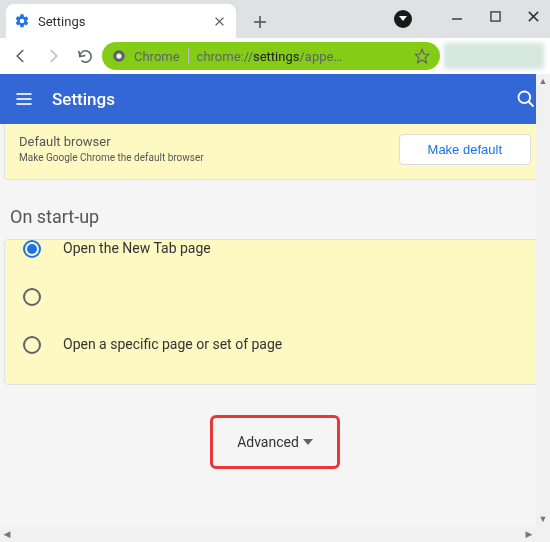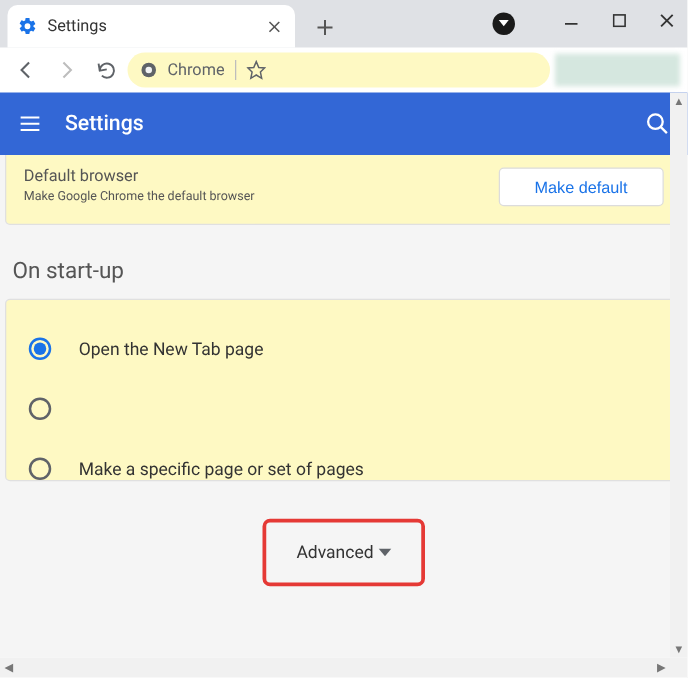--- a/index.html
+++ b/index.html
@@ -10,21 +10,21 @@
 .tab-close { width: 18px; height: 18px; display: flex; align-items: center; justify-content: center; color: #555; }
 .newtab { width: 28px; height: 28px; margin-top: 8px; margin-left: 10px; display: flex; align-items: center; justify-content: center; color: #555; }
 .win-controls { position: absolute; right: 2px; top: 4px; display: flex; gap: 8px; }
 .win-btn { width: 30px; height: 24px; display: flex; align-items: center; justify-content: center; color: #333; }
 .iconbtn-circle { width: 18px; height: 18px; border-radius: 50%; background: #1a1a1a; display: inline-block; position: relative; }
 .iconbtn-circle::after { content:""; position:absolute; left:5px; top:6px; border-left:4px solid transparent; border-right:4px solid transparent; border-top:5px solid #fff; }
 
 .addrbar { height: 36px; background: #fff; display: flex; align-items: center; padding: 0 6px; gap: 2px; border-bottom: 0px solid #eee; }
 .nav-icon { width: 30px; height: 30px; display: flex; align-items: center; justify-content: center; color: #5f6368; }
 .nav-icon.disabled { color: #bdbdbd; }
-.omnibox { flex: 1; height: 28px; background: #fef9c3; border-radius: 14px; display: flex; align-items: center; padding: 0 10px; gap: 8px; color: #5f6368; font-size: 13px; overflow: hidden; }
+.omnibox { flex: 1; height: 28px; background: #84cc16; border-radius: 14px; display: flex; align-items: center; padding: 0 10px; gap: 8px; color: #5f6368; font-size: 13px; overflow: hidden; }
 .chrome-label { color: #5f6368; }
 .divider { width: 1px; height: 16px; background: #bdbdbd; }
 .url-text { color: #5f6368; white-space: nowrap; overflow: hidden; text-overflow: ellipsis; flex: 1; }
 .url-strong { color: #202124; }
 .star { color: #5f6368; }
 .blur { width: 100px; height: 26px; background: #d5e7df; filter: blur(2px); margin-left: 2px; }
 
 .bluebar { height: 50px; background: #3367d6; color: #fff; display: flex; align-items: center; padding: 0 14px; }
 .menu-icon { width: 20px; margin-right: 18px; }
 .bluebar-title { font-size: 17px; font-weight: 500; flex: 1; }
@@ -34,21 +34,21 @@
 
 .card { background: #fef9c3; border: 1px solid #e0e0e0; border-radius: 4px; }
 .default-card { margin: 0 4px 0 4px; border-top: none; border-radius: 0 0 4px 4px; display: flex; align-items: flex-start; padding: 10px 14px 14px 14px; gap: 10px; }
 .default-text { flex: 1; }
 .default-title { color: #555; font-size: 13px; margin-bottom: 3px; }
 .default-sub { color: #555; font-size: 10px; }
 .make-default { border: 1px solid #dcdcdc; background: #fff; color: #1a73e8; font-weight: 500; font-size: 13px; padding: 7px 28px; border-radius: 4px; }
 
 .section-label { font-size: 18px; color: #555; padding: 26px 10px 12px 10px; }
 .startup-card { margin: 0 4px; }
-.radio-row { display: flex; align-items: flex-end; height: 48px; padding: 0 18px; gap: 22px; }
+.radio-row { display: flex; align-items: flex-start; height: 48px; padding: 0 18px; gap: 22px; }
 .radio { width: 18px; height: 18px; border-radius: 50%; border: 2px solid #5f6368; position: relative; flex-shrink: 0; }
 .radio.selected { border-color: #1a73e8; }
 .radio.selected::after { content:""; position:absolute; width:10px; height:10px; background:#1a73e8; border-radius:50%; top:2px; left:2px; }
 .radio-label { font-size: 14px; color: #333; }
 
 .advanced-wrap { display: flex; justify-content: center; margin-top: 30px; }
 .advanced { border: 3px solid #e53935; border-radius: 6px; padding: 16px 24px; display: flex; align-items: center; gap: 4px; color: #333; font-size: 14px; }
 .caret-down { width:0; height:0; border-left:5px solid transparent; border-right:5px solid transparent; border-top:6px solid #5f6368; }
 
 .scroll-track-v { position: absolute; top: 74px; right: 0; width: 14px; bottom: 16px; background: #f1f1f1; display: flex; flex-direction: column; align-items: center; }
@@ -124,20 +124,23 @@
   </div>
   <div class="omnibox">
     <span>
       <svg width="14" height="14" viewBox="0 0 24 24">
           <circle cx="12" cy="12" r="10" fill="#5f6368"></circle>
           <circle cx="12" cy="12" r="4.5" fill="#f1f3f4"></circle>
         </svg>
     </span>
     <span class="chrome-label">Chrome</span>
     <span class="divider"></span>
+    <span class="url-text">
+      <span>chrome://</span><span class="url-strong">settings</span><span>/appe…</span>
+    </span>
     <span class="star">
       <svg width="16" height="16" viewBox="0 0 24 24" fill="none" stroke="#5f6368" stroke-width="1.8">
           <polygon points="12 2 15 9 22 9.5 17 14.5 18.5 22 12 18 5.5 22 7 14.5 2 9.5 9 9"></polygon>
         </svg>
     </span>
   </div>
   <div class="blur"></div>
 </div>
 
 <div class="bluebar">
@@ -172,21 +175,21 @@
   <div class="card startup-card">
     <div class="radio-row">
       <span class="radio selected"></span>
       <span class="radio-label">Open the New Tab page</span>
     </div>
     <div class="radio-row">
       <span class="radio"></span>
     </div>
     <div class="radio-row">
       <span class="radio"></span>
-      <span class="radio-label">Make a specific page or set of pages</span>
+      <span class="radio-label">Open a specific page or set of page</span>
     </div>
   </div>
 
   <div class="advanced-wrap">
     <div class="advanced">
       <span>Advanced</span>
       <span class="caret-down"></span>
     </div>
   </div>
 

